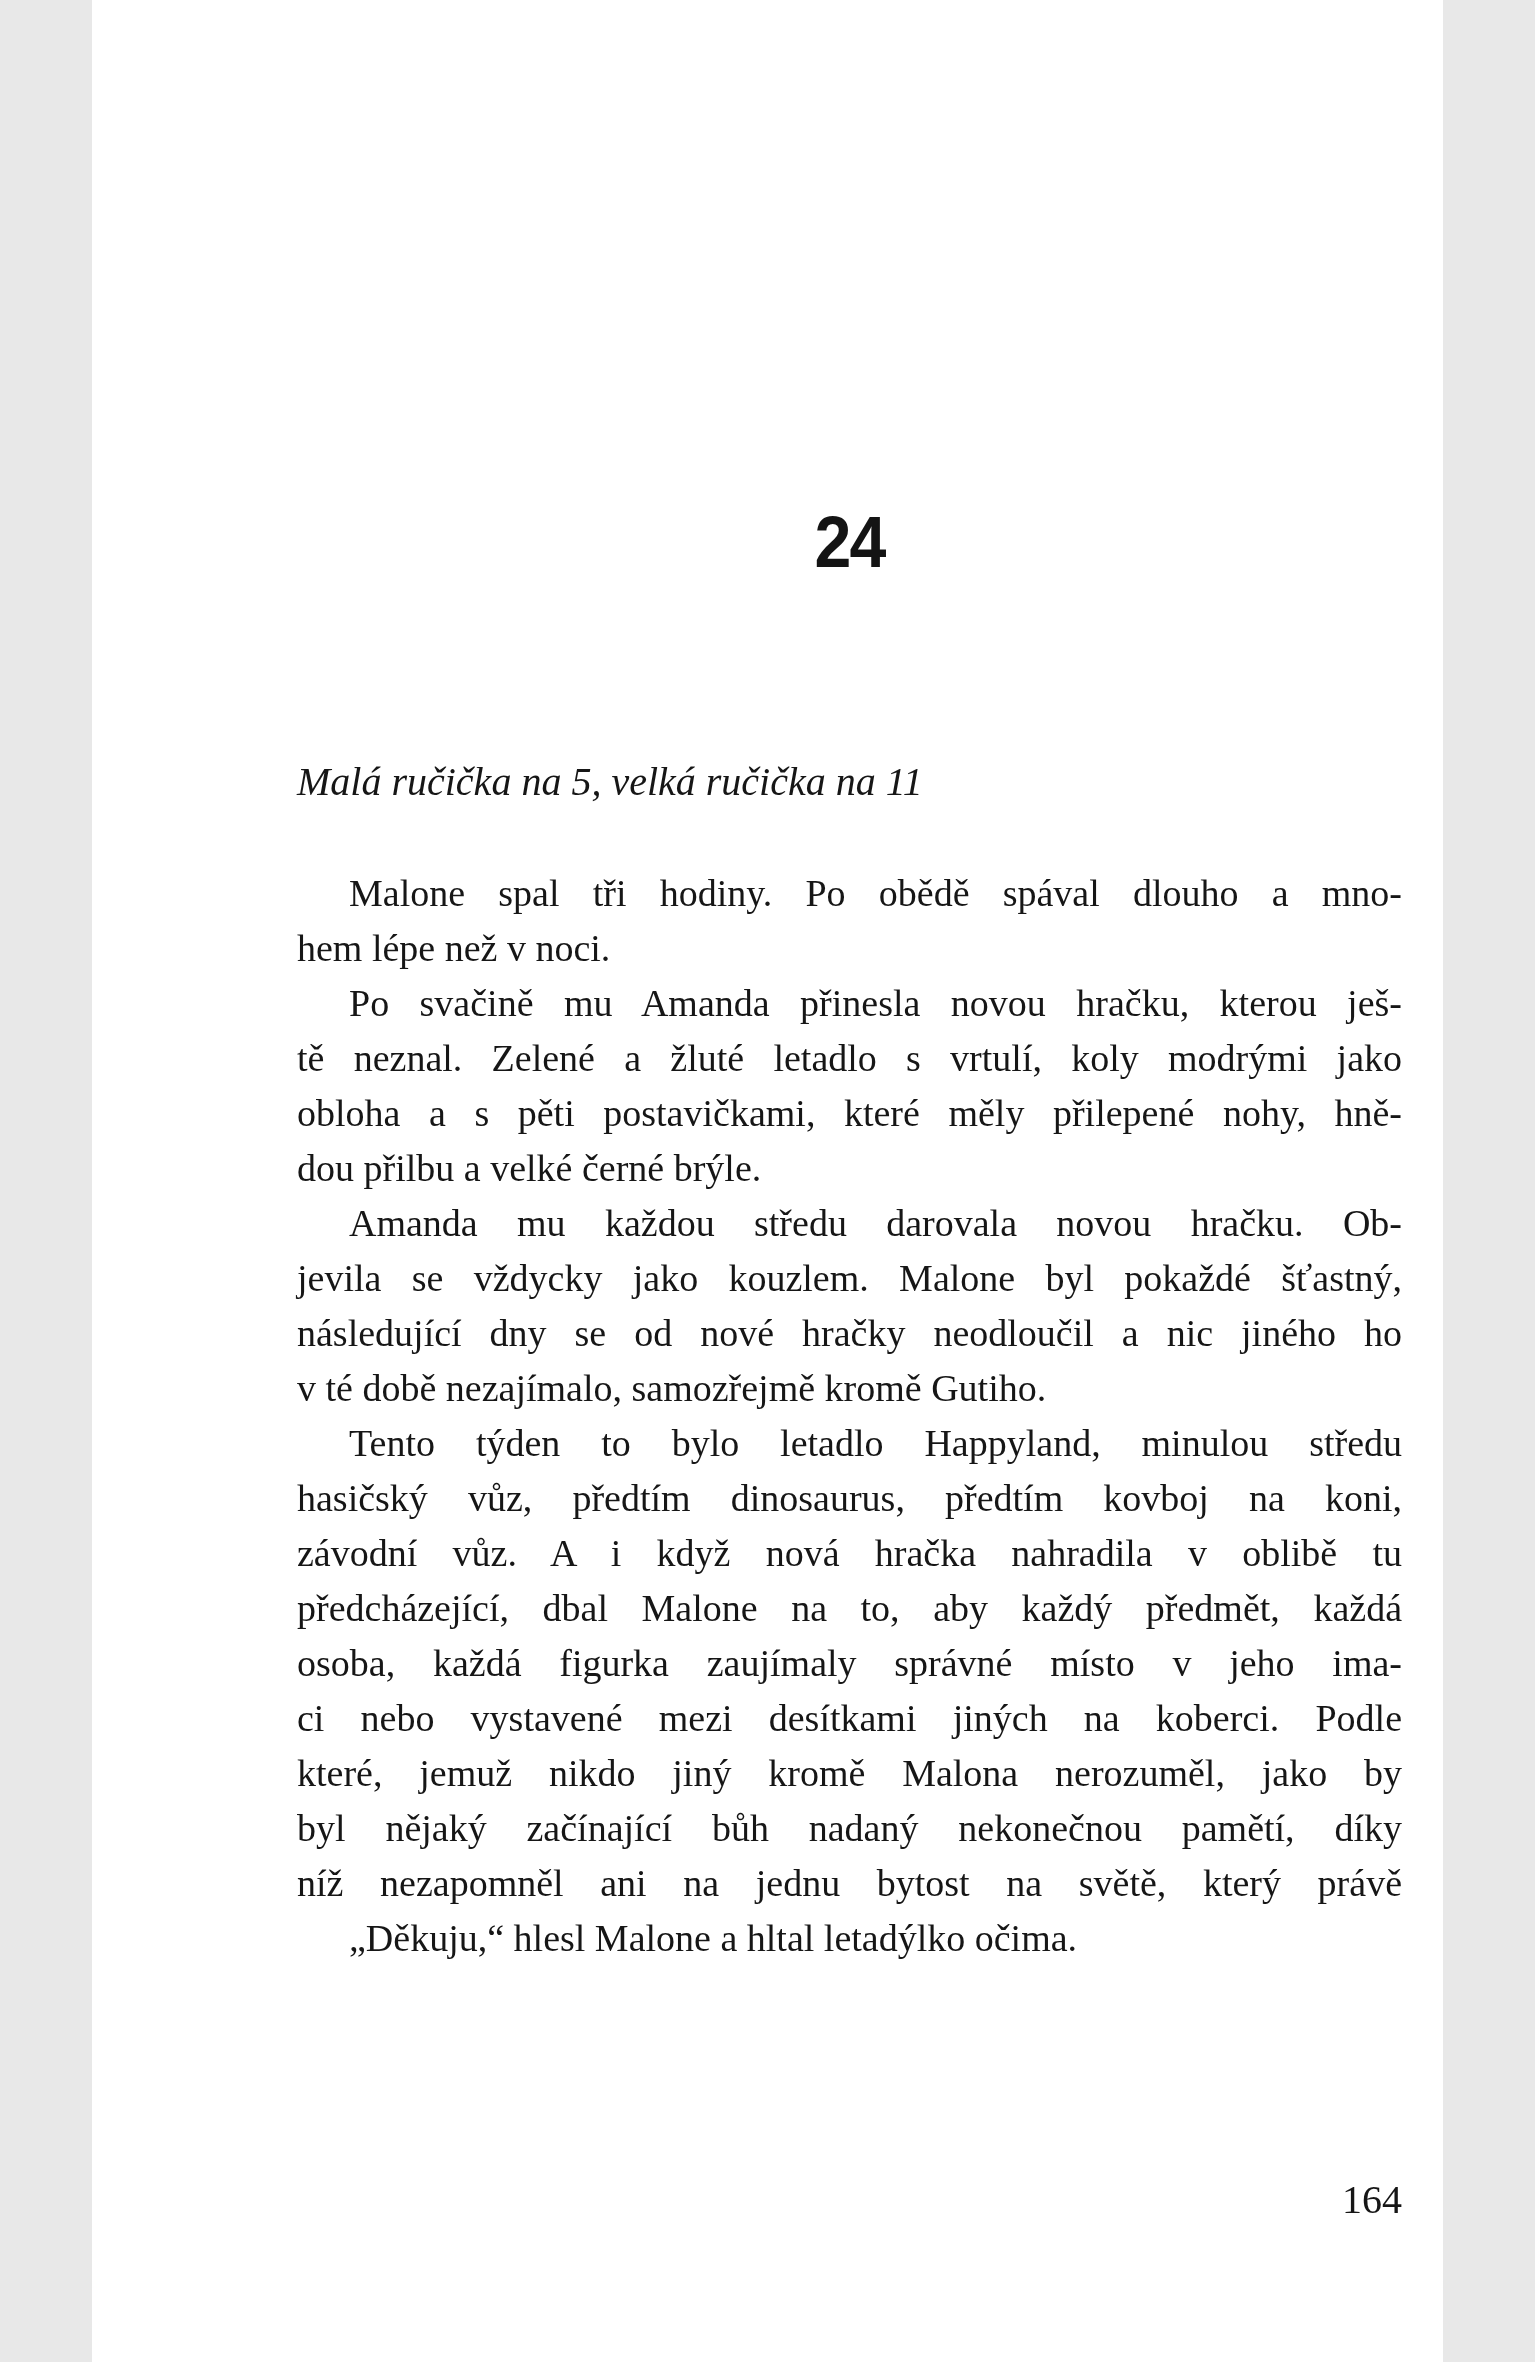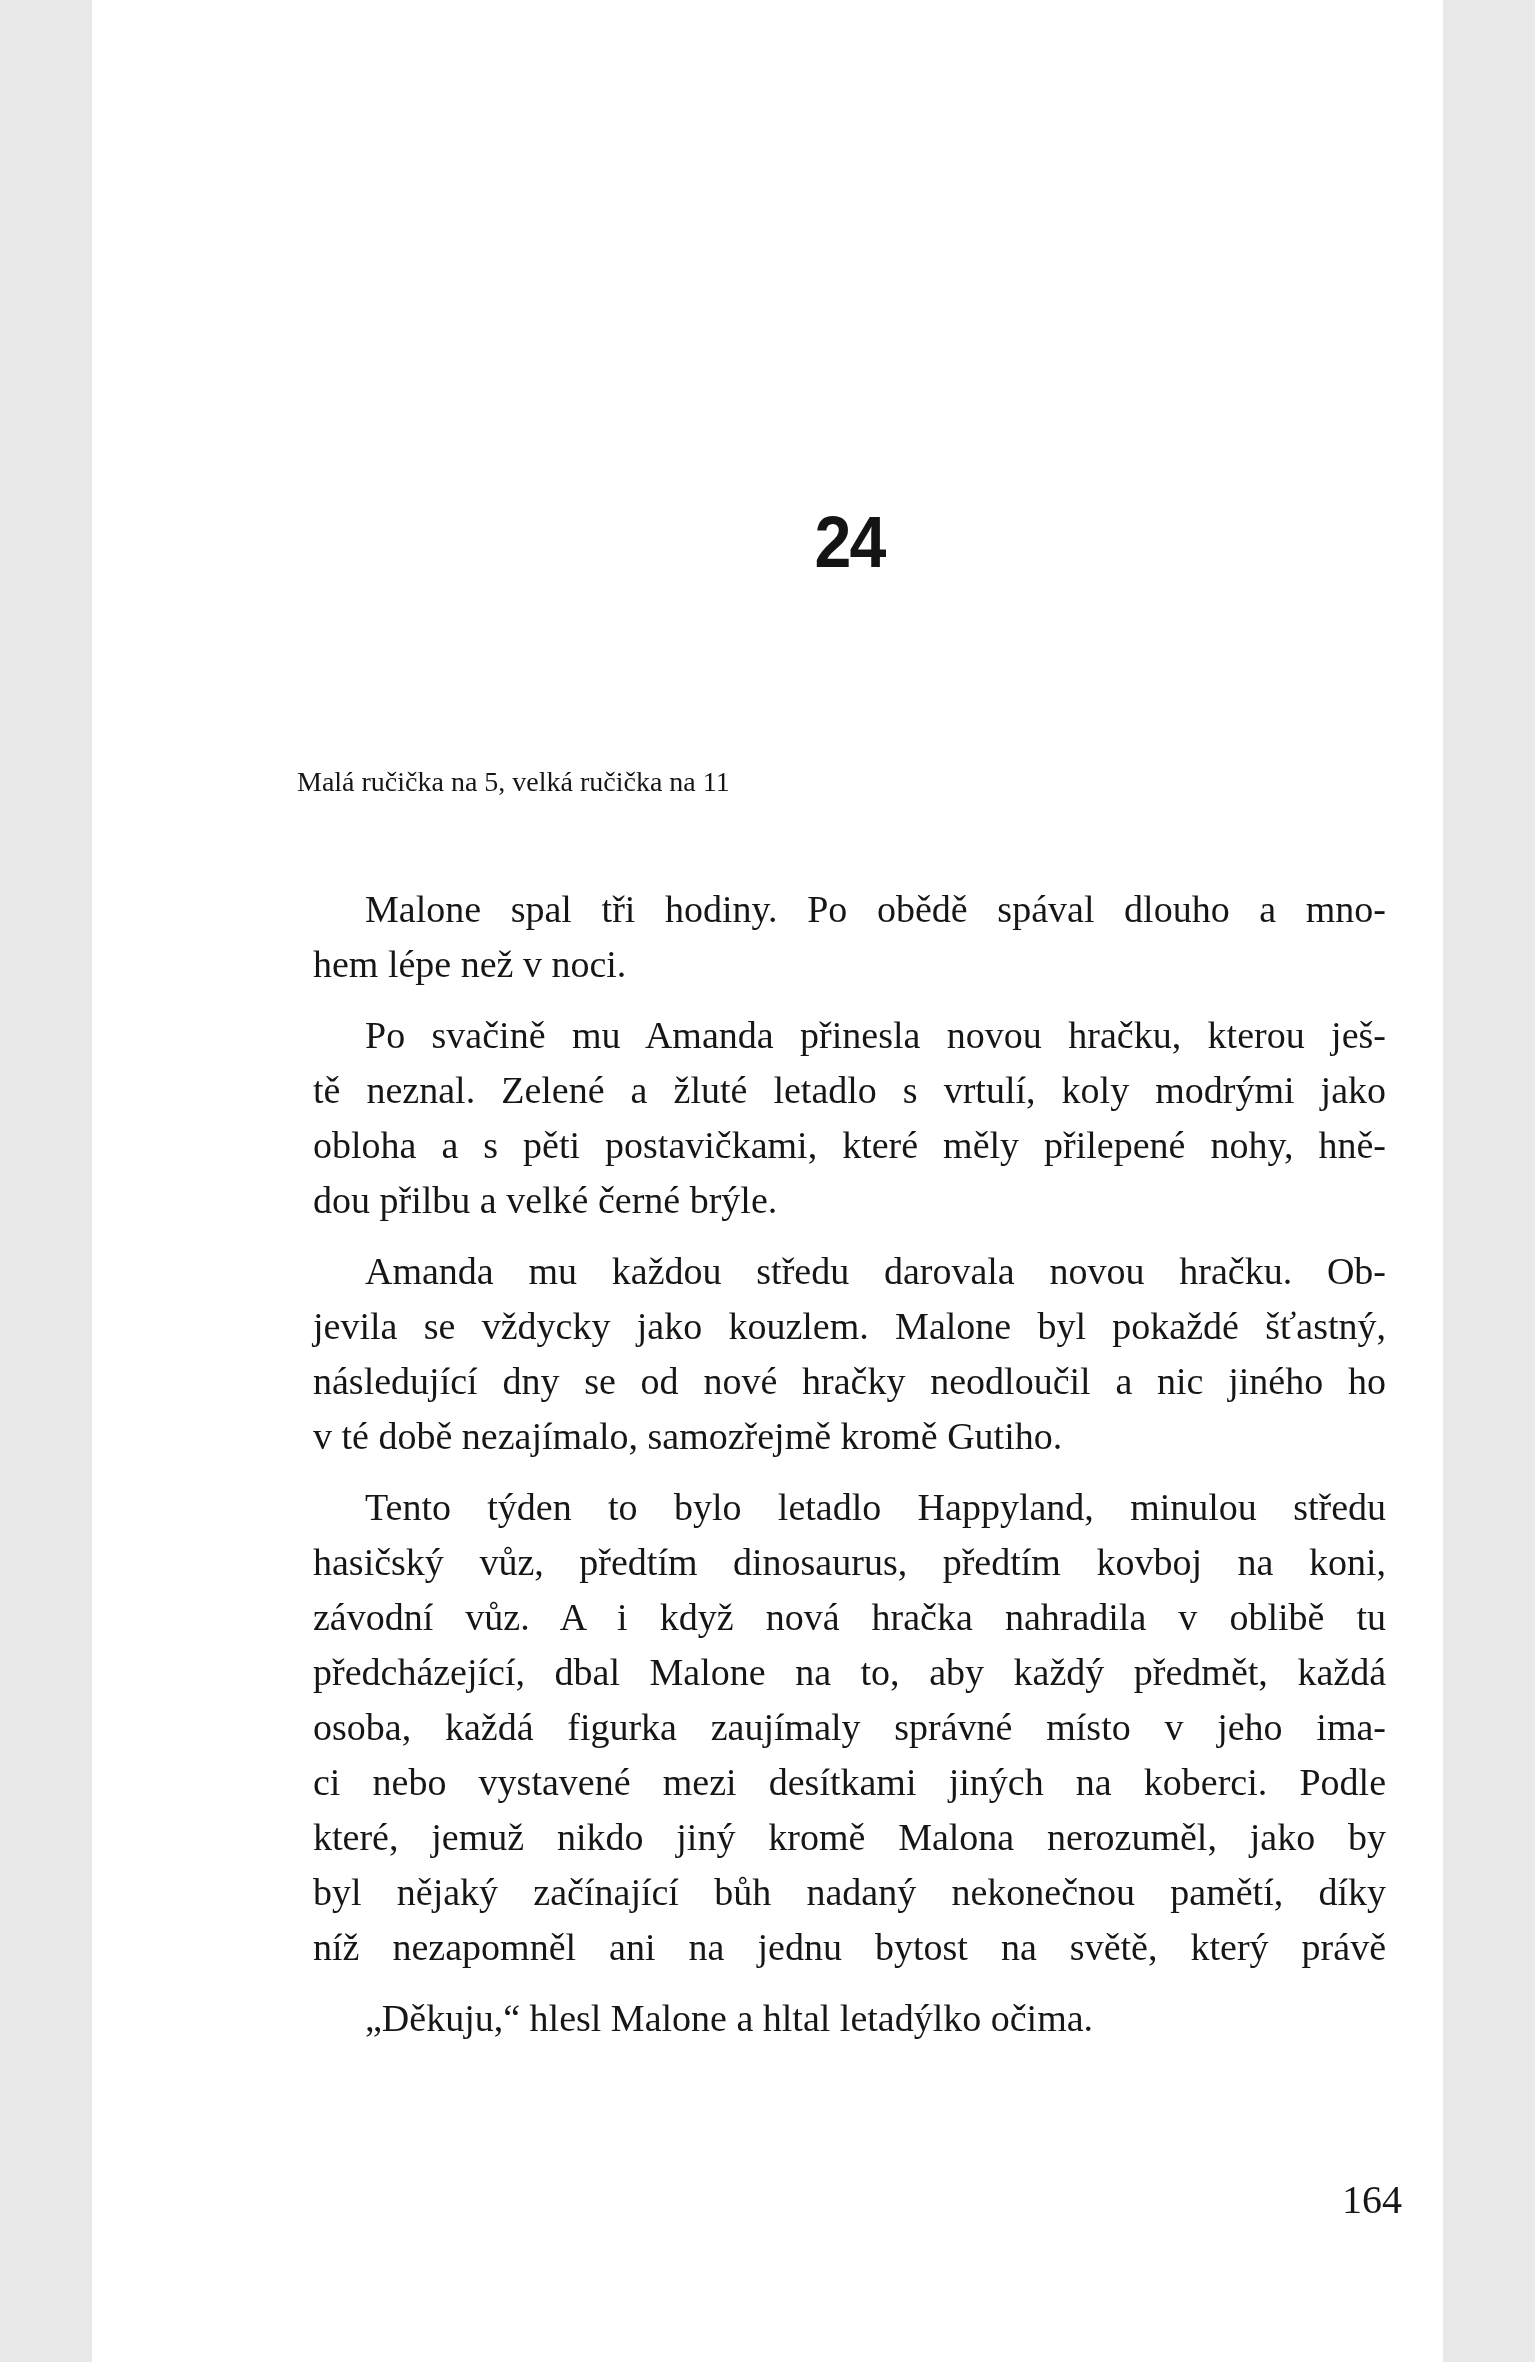--- a/index.html
+++ b/index.html
@@ -30,35 +30,36 @@
     color: #141414;
     transform: scaleX(0.92);
     transform-origin: 50% 50%;
   }
   .subtitle {
     position: absolute;
     top: 758px;
     left: 205px;
     width: 1105px;
     font-family: "Liberation Serif", serif;
-    font-size: 28px;
+    font-style: italic;
+    font-size: 40px;
     line-height: 48px;
     color: #161616;
   }
   .body-text {
     position: absolute;
     top: 866px;
     left: 205px;
     width: 1105px;
     font-family: "Liberation Serif", serif;
     font-size: 38px;
     color: #161616;
   }
   .para {
-    margin: 16px;
+    margin: 0;
     padding: 0;
   }
   .line {
     height: 55px;
     line-height: 55px;
     text-align: justify;
     text-align-last: justify;
     white-space: normal;
   }
   .line.indent {

